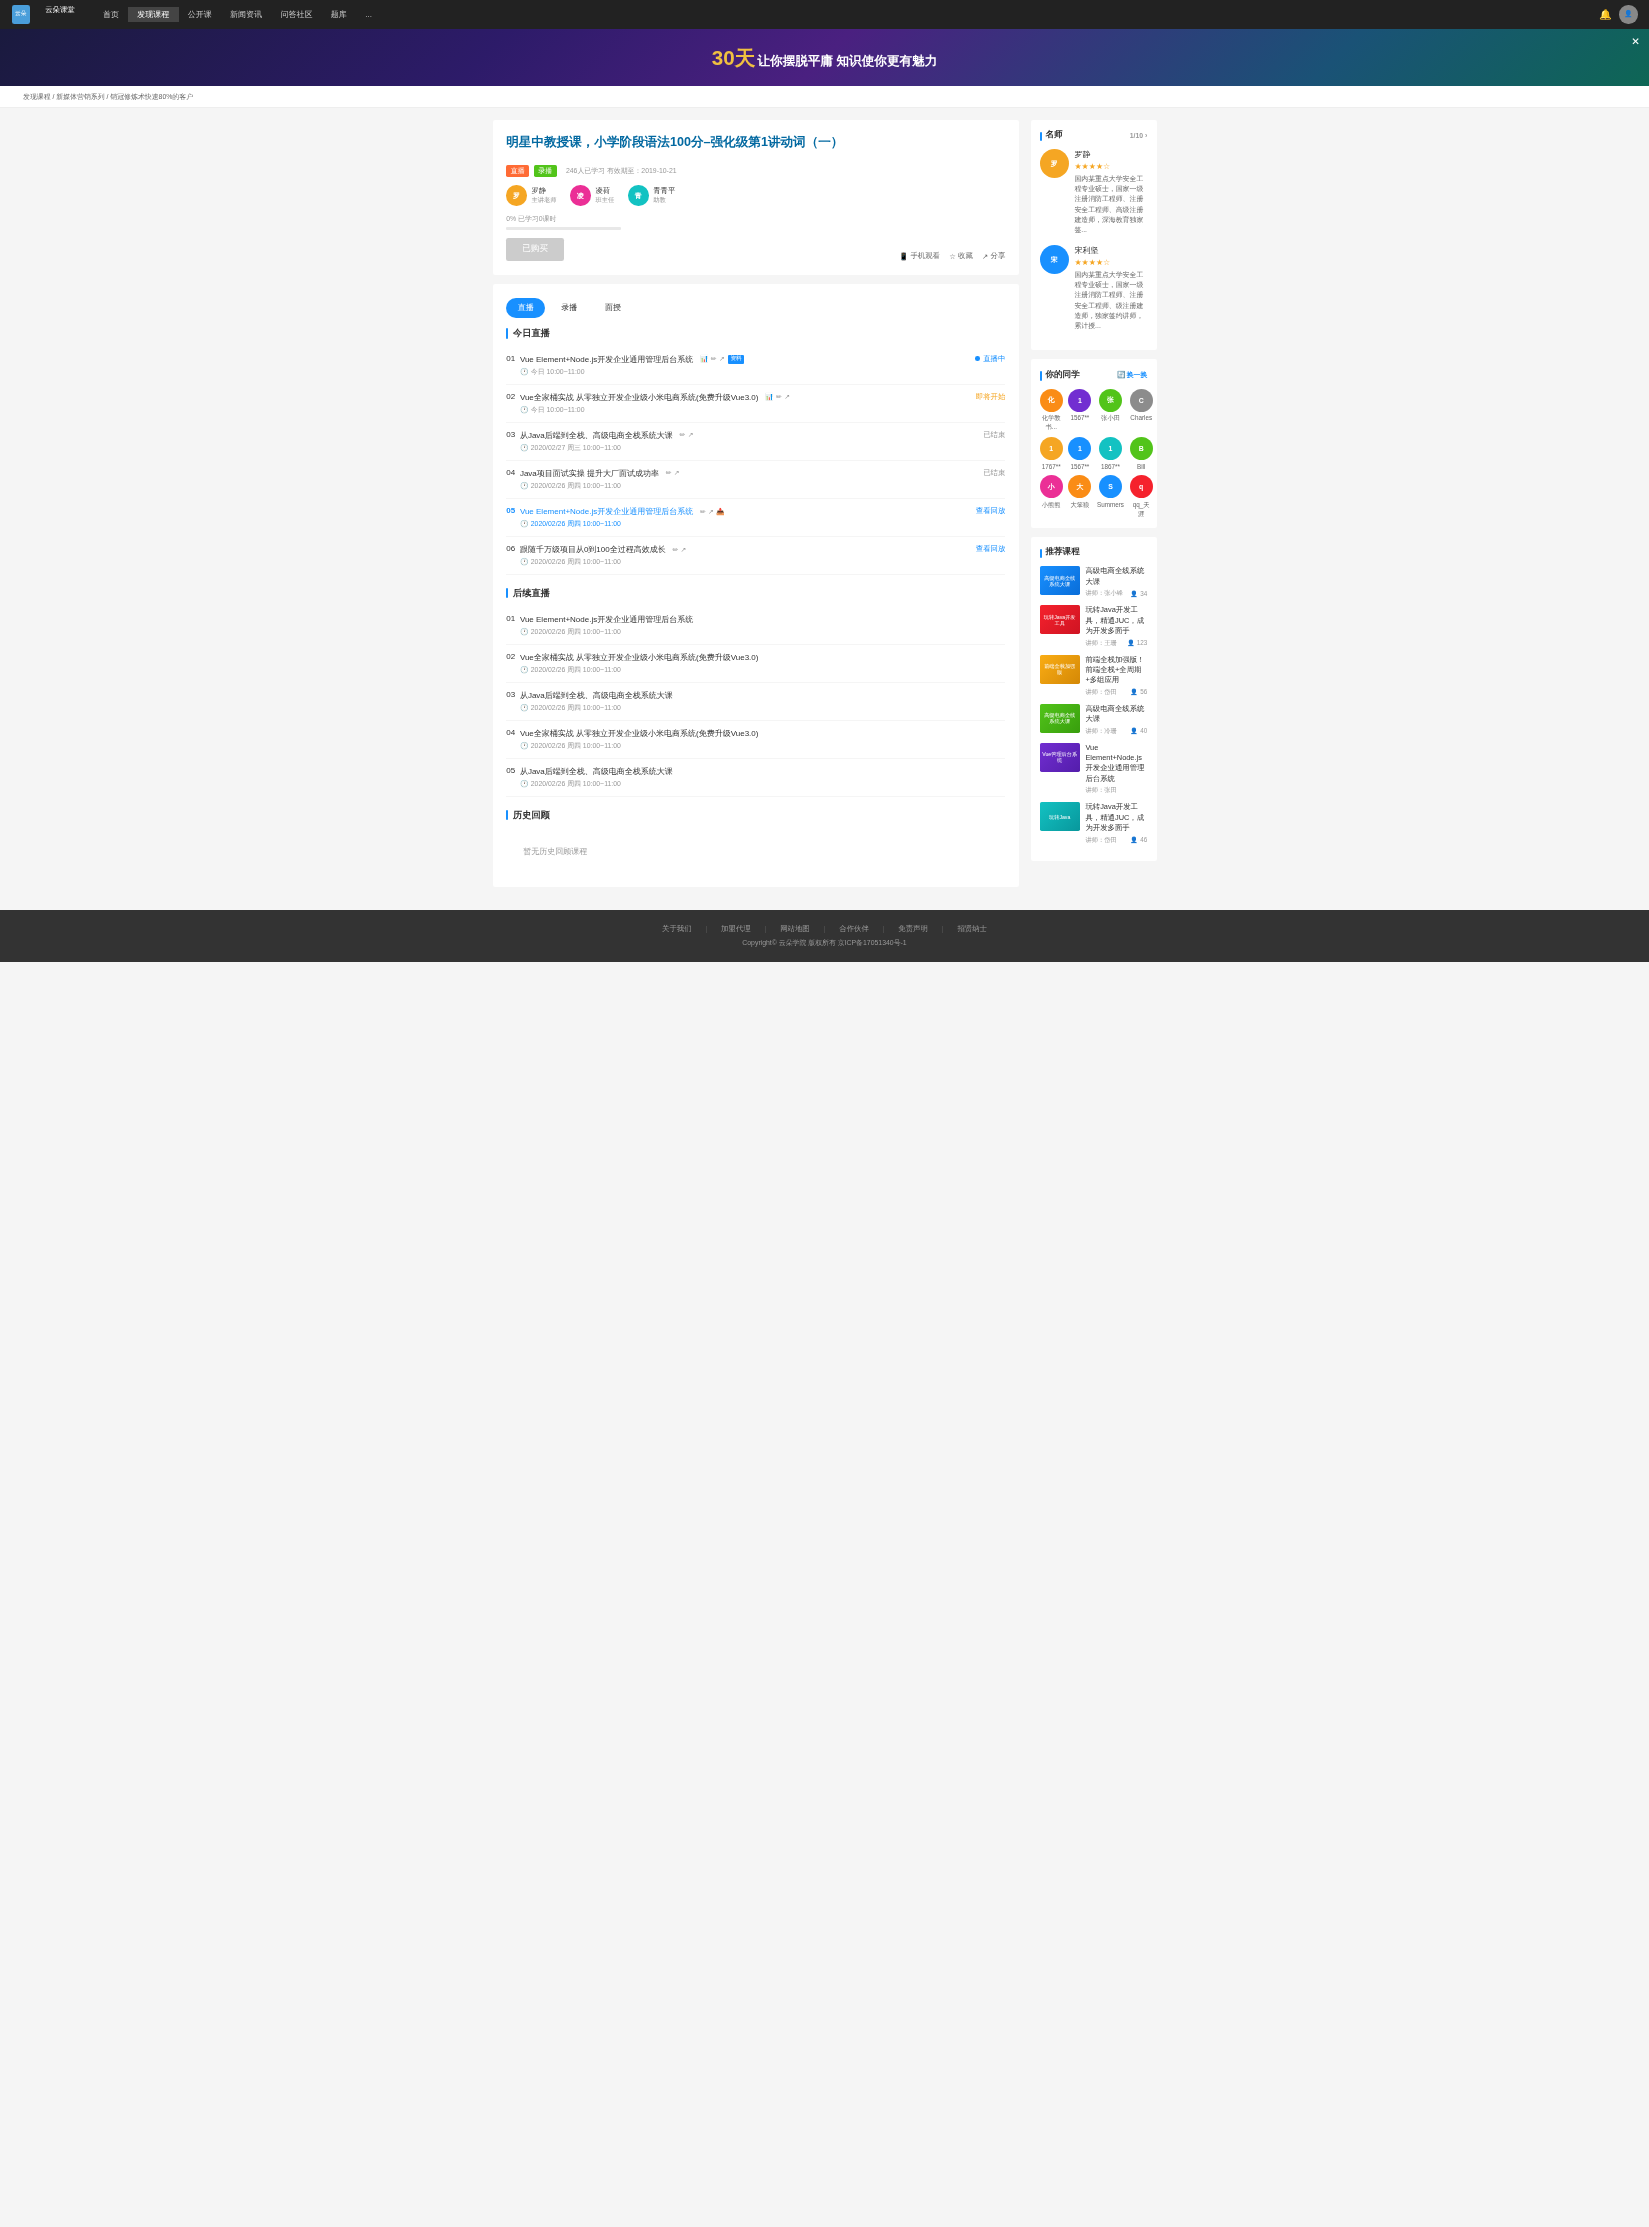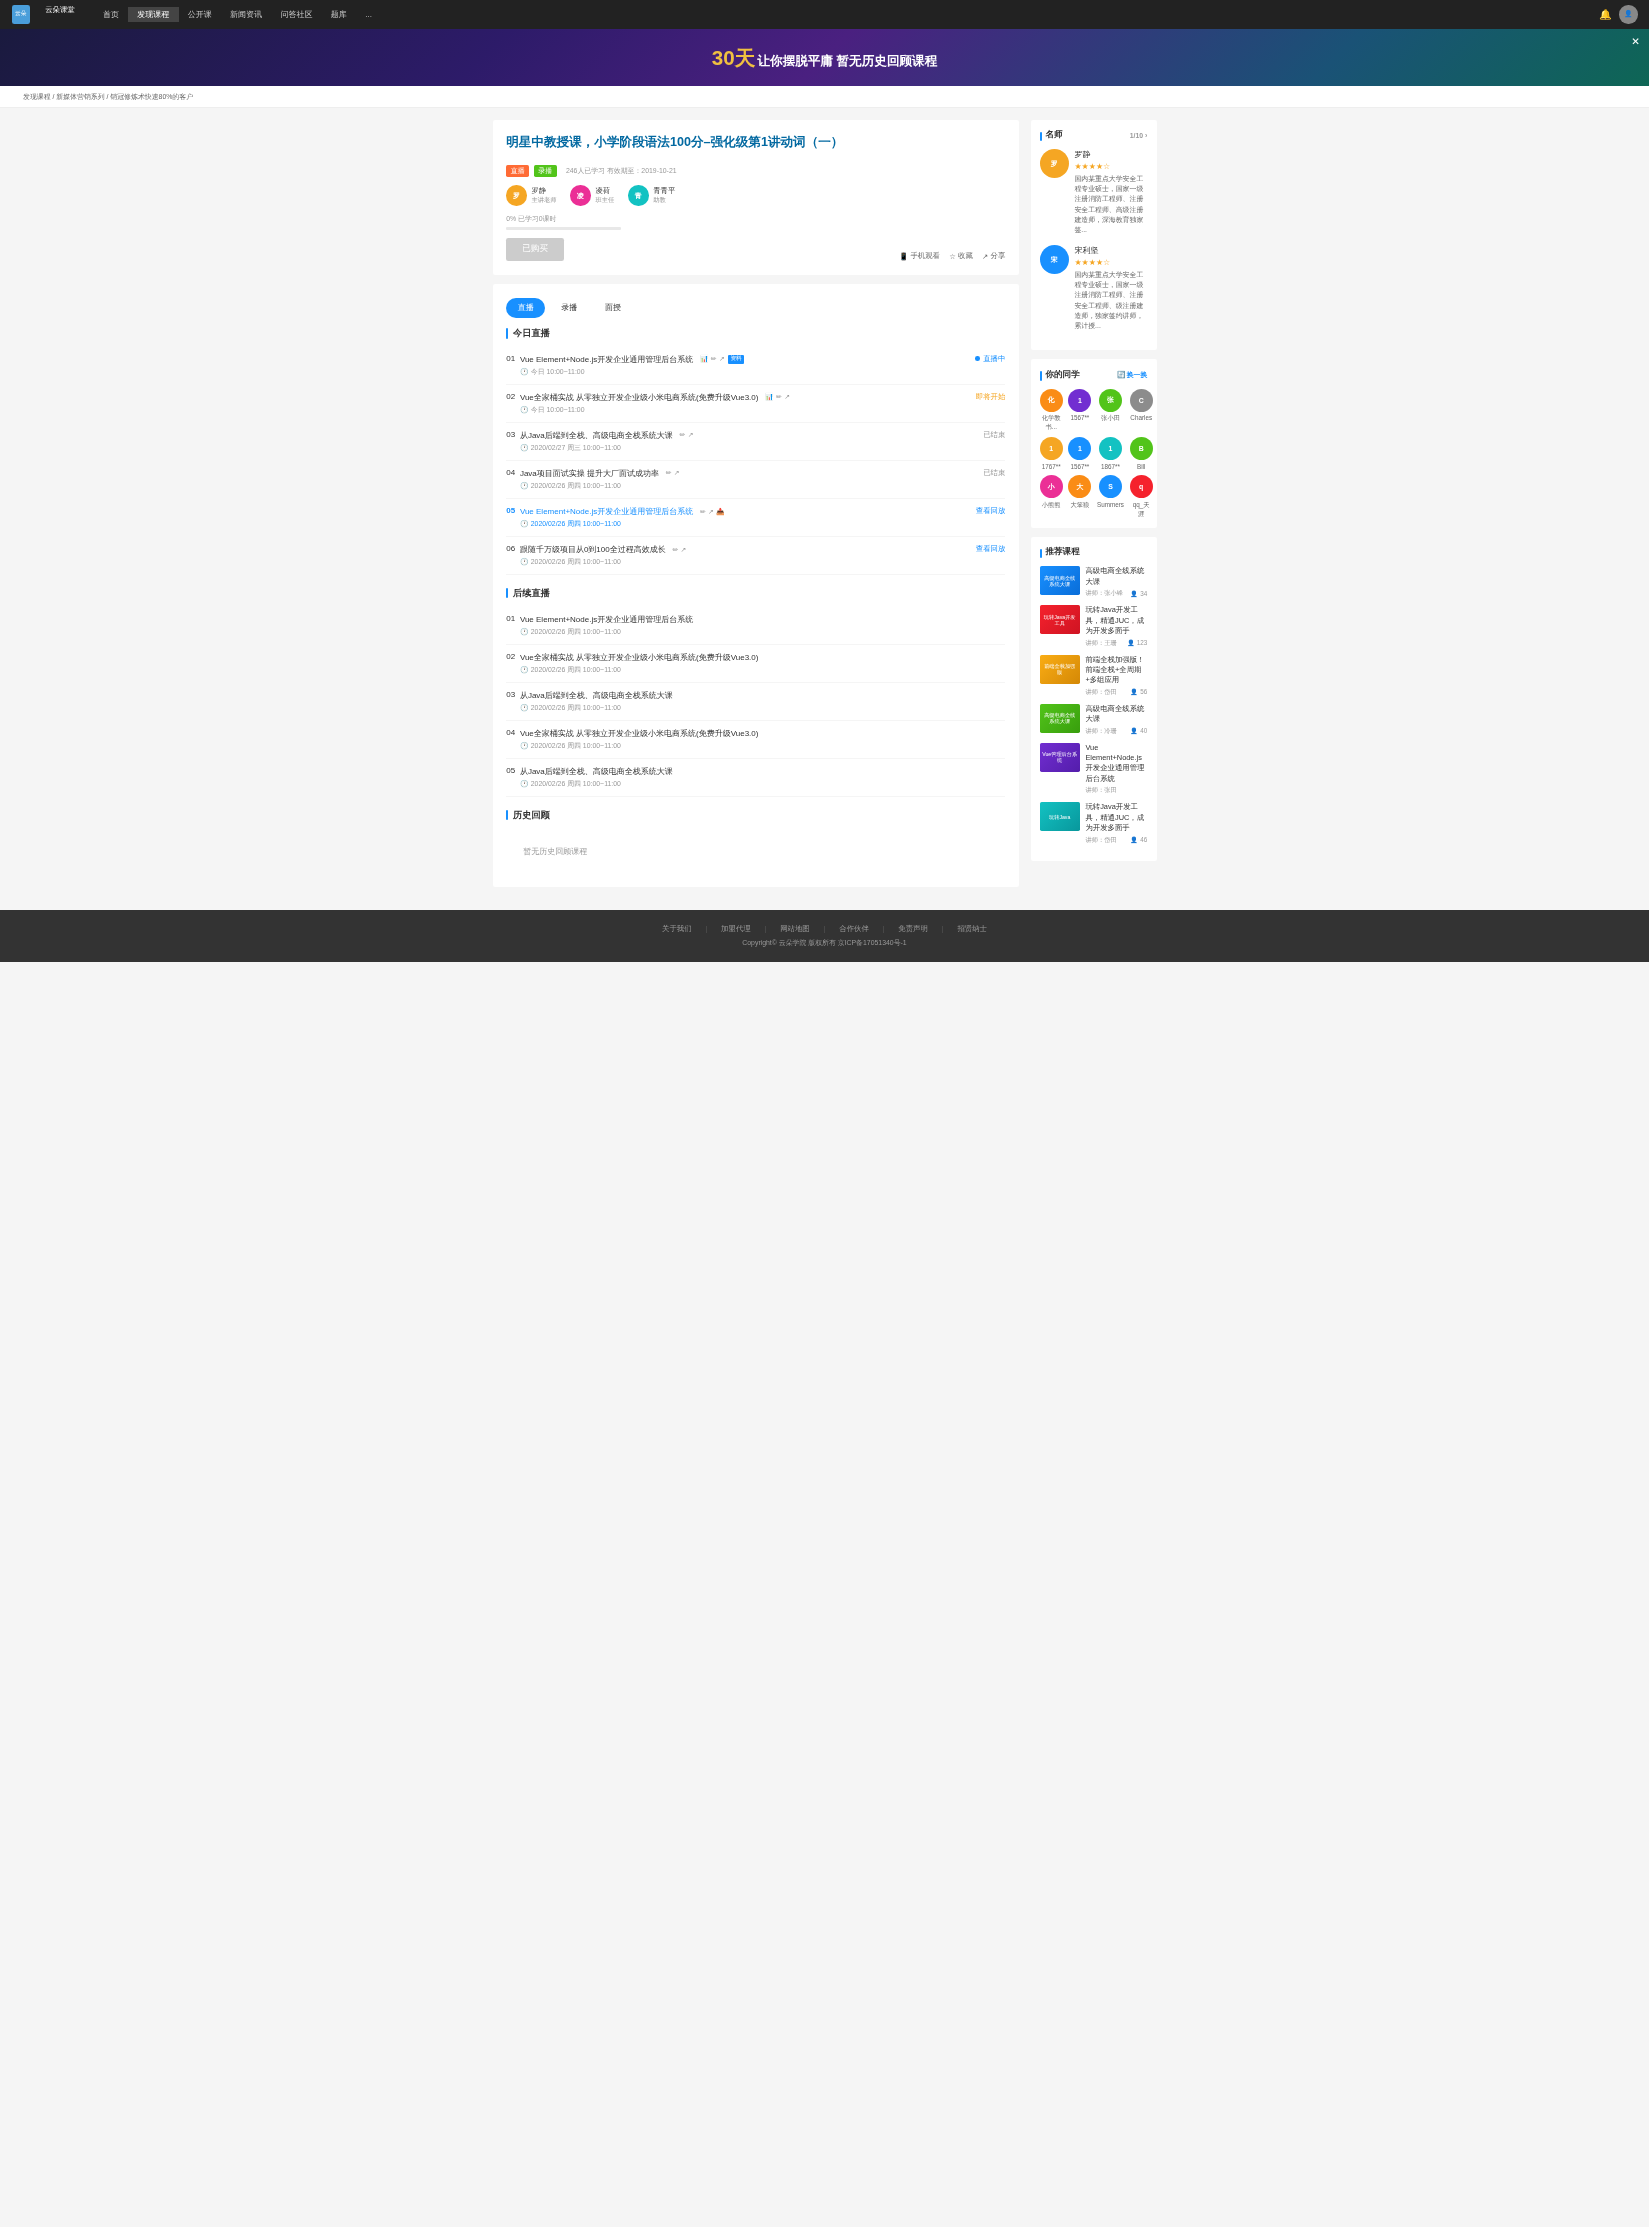--- a/index.html
+++ b/index.html
@@ -157,21 +157,21 @@
     <div class="nav-bell">🔔</div>
     <div class="nav-avatar">
       <div class="avatar-placeholder av-gray" style="background:#888;">👤</div>
     </div>
   </div>
 </nav>
 
 <div class="banner">
   <div>
     <span class="banner-text">30天</span>
-    <span class="banner-text" style="color:white;font-size:12.6px;">让你摆脱平庸  暂无历史回顾课程</span>
+    <span class="banner-text" style="color:white;font-size:12.6px;">让你摆脱平庸  知识使你更有魅力</span>
   </div>
   <div class="banner-close">✕</div>
 </div>
 
 <div class="breadcrumb">
   <a>发现课程</a>
   <span> / </span>
   <a>新媒体营销系列</a>
   <span> / </span>
   <span>销冠修炼术快速80%的客户</span>

